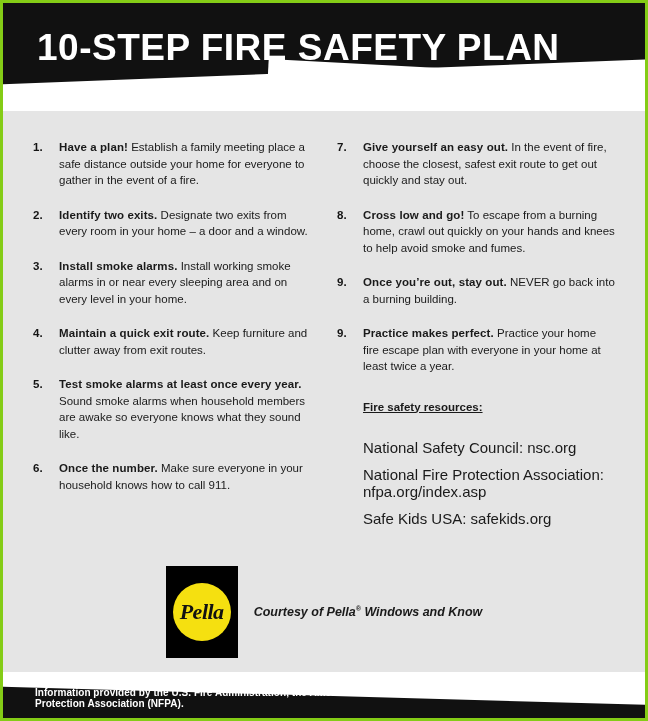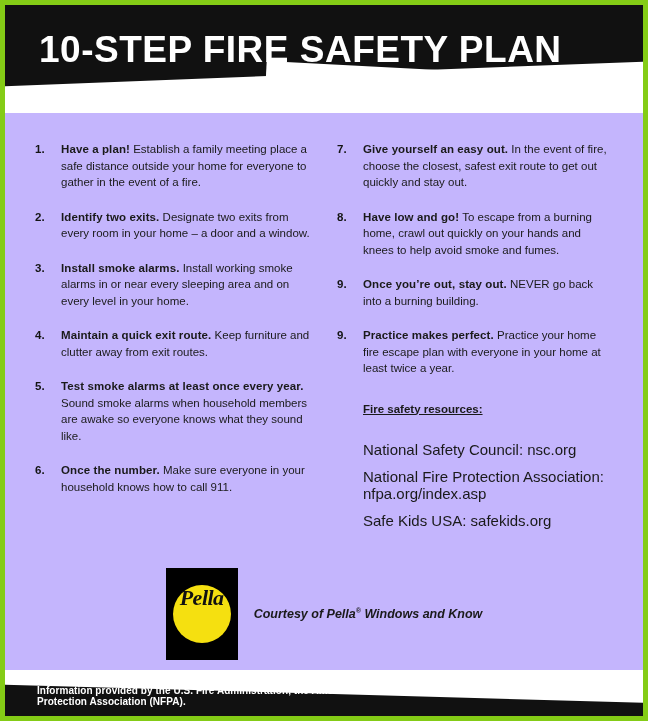--- a/index.html
+++ b/index.html
@@ -11,23 +11,23 @@
     width: 648px;
     height: 721px;
     font-family: "Liberation Sans", sans-serif;
     color: #1a1a1a;
     overflow: hidden;
   }
   .page {
     position: relative;
     width: 648px;
     height: 721px;
-    background: #c4b5fd;
+    background: #e5e5e5;
     box-sizing: border-box;
-    border: 5px solid #84cc16;
+    border: 3px solid #84cc16;
     overflow: hidden;
   }
 
   
   .header {
     position: relative;
     height: 108px;
     background: #111111;
     overflow: hidden;
   }
@@ -136,21 +136,21 @@
     align-items: center;
     justify-content: center;
     margin-right: 16px;
   }
   .logo-oval {
     width: 58px;
     height: 58px;
     border-radius: 50%;
     background: #f5e010;
     display: flex;
-    align-items: flex-start;
+    align-items: center;
     justify-content: center;
   }
   .logo-word {
     font-family: "Liberation Serif", serif;
     font-style: italic;
     font-weight: bold;
     font-size: 22px;
     color: #111111;
     letter-spacing: -0.5px;
   }
@@ -243,21 +243,21 @@
 
     <div class="col-right">
 
       <div class="step">
         <div class="step-num">7.</div>
         <div class="step-body"><span class="step-lead">Give yourself an easy out.</span><span> In the event of fire, choose the closest, safest exit route to get out quickly and stay out.</span></div>
       </div>
 
       <div class="step">
         <div class="step-num">8.</div>
-        <div class="step-body"><span class="step-lead">Have low and go!</span><span> To escape from a burning home, crawl out quickly on your hands and knees to help avoid smoke and fumes.</span></div>
+        <div class="step-body"><span class="step-lead">Cross low and go!</span><span> To escape from a burning home, crawl out quickly on your hands and knees to help avoid smoke and fumes.</span></div>
       </div>
 
       <div class="step">
         <div class="step-num">9.</div>
         <div class="step-body"><span class="step-lead">Once you’re out, stay out.</span><span> NEVER go back into a burning building.</span></div>
       </div>
 
       <div class="step">
         <div class="step-num">9.</div>
         <div class="step-body"><span class="step-lead">Practice makes perfect.</span><span> Practice your home fire escape plan with everyone in your home at least twice a year.</span></div>

